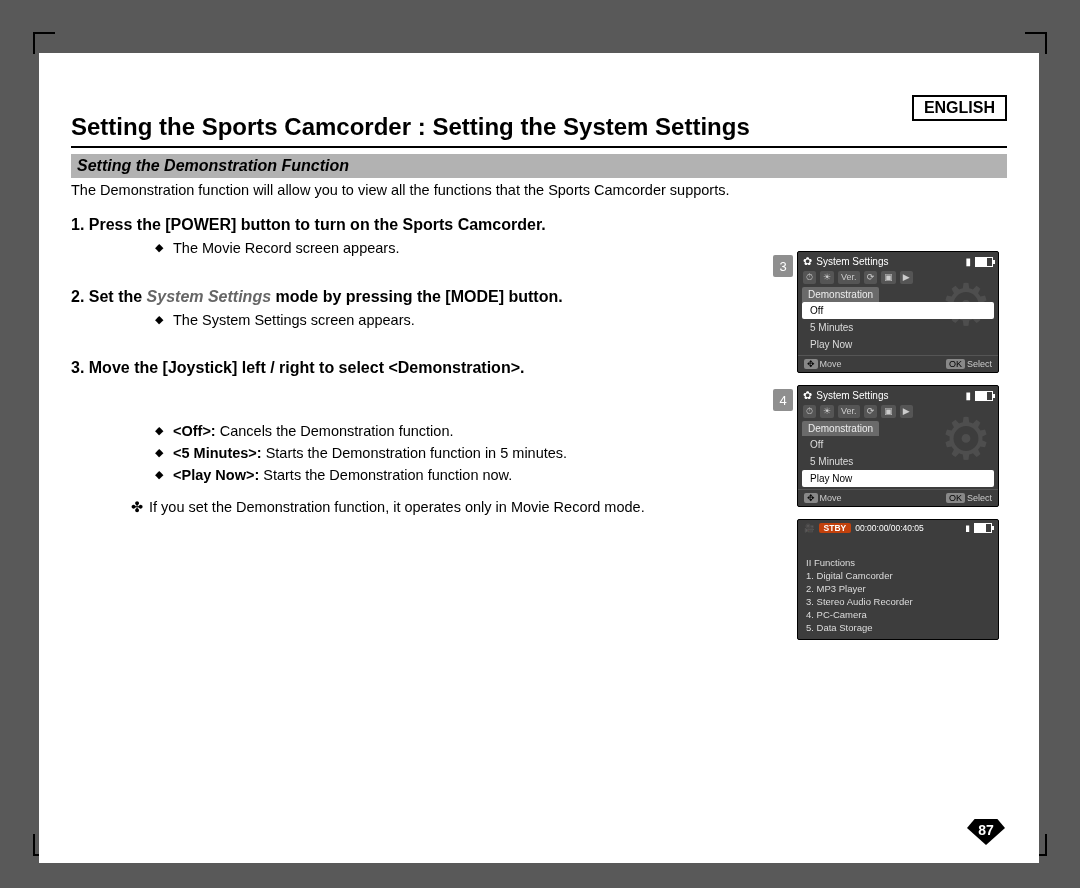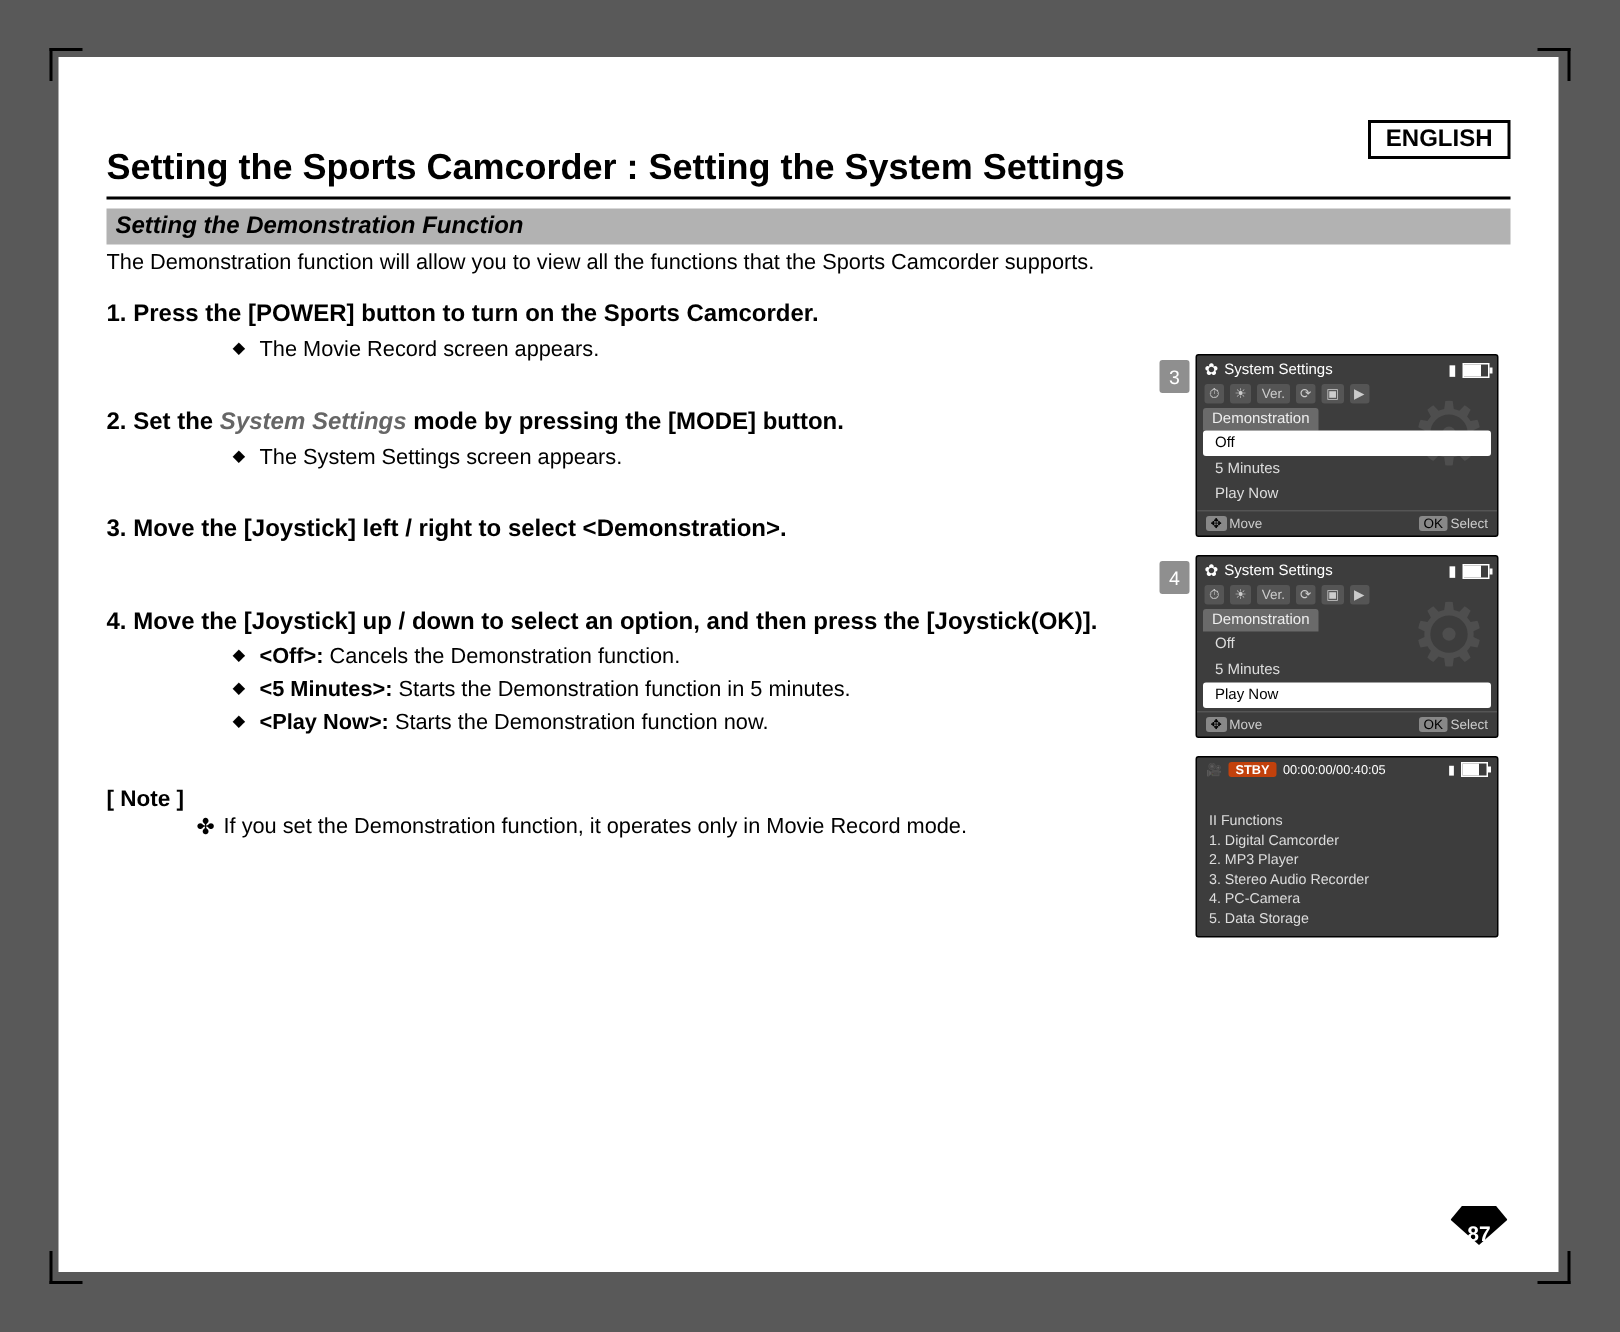--- a/index.html
+++ b/index.html
@@ -1,17 +1,17 @@
 <!DOCTYPE html>
 <html><head>
 <meta charset="utf-8">
 <style>
   html,body{margin:0;padding:0;background:#595959;font-family:Arial,Helvetica,sans-serif;}
   .sheet{width:1080px;height:888px;position:relative;margin:0 auto;background:#595959;}
-  .page{position:absolute;left:39px;top:38px;width:1000px;height:810px;background:#fff;}
+  .page{position:absolute;left:39px;top:53px;width:1000px;height:810px;background:#fff;}
   .crop-tl,.crop-tr,.crop-bl,.crop-br{position:absolute;width:20px;height:20px;}
   .crop-tl{left:33px;top:32px;border-left:2px solid #000;border-top:2px solid #000;}
   .crop-tr{right:33px;top:32px;border-right:2px solid #000;border-top:2px solid #000;}
   .crop-bl{left:33px;bottom:32px;border-left:2px solid #000;border-bottom:2px solid #000;}
   .crop-br{right:33px;bottom:32px;border-right:2px solid #000;border-bottom:2px solid #000;}
   .content{padding:42px 32px 20px 32px;position:relative;height:100%;box-sizing:border-box;}
   .lang{position:absolute;right:32px;top:42px;border:2px solid #000;padding:2px 10px;font-weight:bold;font-size:16px;}
   h1{font-size:24px;font-weight:bold;margin:18px 0 4px 0;line-height:1.2;}
   .rule{border:none;border-top:2px solid #000;margin:2px 0 6px 0;}
   .subtitle{background:#b2b2b2;font-style:italic;font-weight:bold;font-size:16px;padding:3px 6px;margin-bottom:4px;}
@@ -43,21 +43,21 @@
   .options{margin:0 4px 2px 4px;}
   .opt{padding:3px 8px;font-size:10px;color:#ddd;position:relative;}
   .opt.sel{background:#fff;color:#000;border-radius:2px;}
   .bgear{position:absolute;right:6px;top:36px;font-size:58px;color:#4e4e4e;line-height:0.6;pointer-events:none;}
   .ftr{display:flex;justify-content:space-between;padding:3px 6px;border-top:1px solid #555;font-size:9px;color:#ccc;}
   .ftr .k{background:#888;color:#000;border-radius:2px;padding:0 3px;margin-right:2px;}
   
   .lcd3 .line{padding:1px 8px;font-size:9.5px;color:#ddd;}
   .lcd3 .top{padding:3px 6px;font-size:8.5px;color:#fff;display:flex;align-items:center;gap:4px;}
   .lcd3 .stby{background:#c2410c;color:#fff;border-radius:2px;padding:0 5px;font-weight:bold;}
-  .pagenum{position:absolute;right:34px;bottom:18px;width:38px;height:26px;display:flex;align-items:flex-end;justify-content:center;font-weight:bold;font-size:14px;color:#fff;}
+  .pagenum{position:absolute;right:34px;bottom:18px;width:38px;height:26px;display:flex;align-items:center;justify-content:center;font-weight:bold;font-size:14px;color:#fff;}
   .pagenum::before{content:"";position:absolute;inset:0;background:#000;clip-path:polygon(50% 100%,0 35%,20% 0,80% 0,100% 35%);}
   .pagenum span{position:relative;z-index:1;margin-top:-4px;}
   b{font-weight:bold;}
 </style>
 </head>
 <body>
 <div class="sheet">
   <div class="crop-tl"></div>
   <div class="crop-tr"></div>
   <div class="crop-bl"></div>
@@ -81,28 +81,26 @@
           <span class="em">System Settings</span>
           <span> mode by pressing the [MODE] button.</span>
         </div>
         <ul class="sub">
           <li>The System Settings screen appears.</li>
         </ul>
 
         <div class="step">3. Move the [Joystick] left / right to select &lt;Demonstration&gt;.</div>
         <div style="height:40px"></div>
 
-        <div class="step">4. Move the [Joystick] up / down to select an option, and then press the [Joystick(OK)].</div>
         <ul class="sub tight">
           <li><b>&lt;Off&gt;:</b> <span>Cancels the Demonstration function.</span></li>
           <li><b>&lt;5 Minutes&gt;:</b> <span>Starts the Demonstration function in 5 minutes.</span></li>
           <li><b>&lt;Play Now&gt;:</b> <span>Starts the Demonstration function now.</span></li>
         </ul>
 
-        <div class="note-h">[ Note ]</div>
         <ul class="note-list">
           <li>If you set the Demonstration function, it operates only in Movie Record mode.</li>
         </ul>
       </div>
 
       <div class="shots">
         <div class="shot">
           <div class="shot-num">3</div>
           <div class="lcd">
             <div class="bgear">⚙</div>

